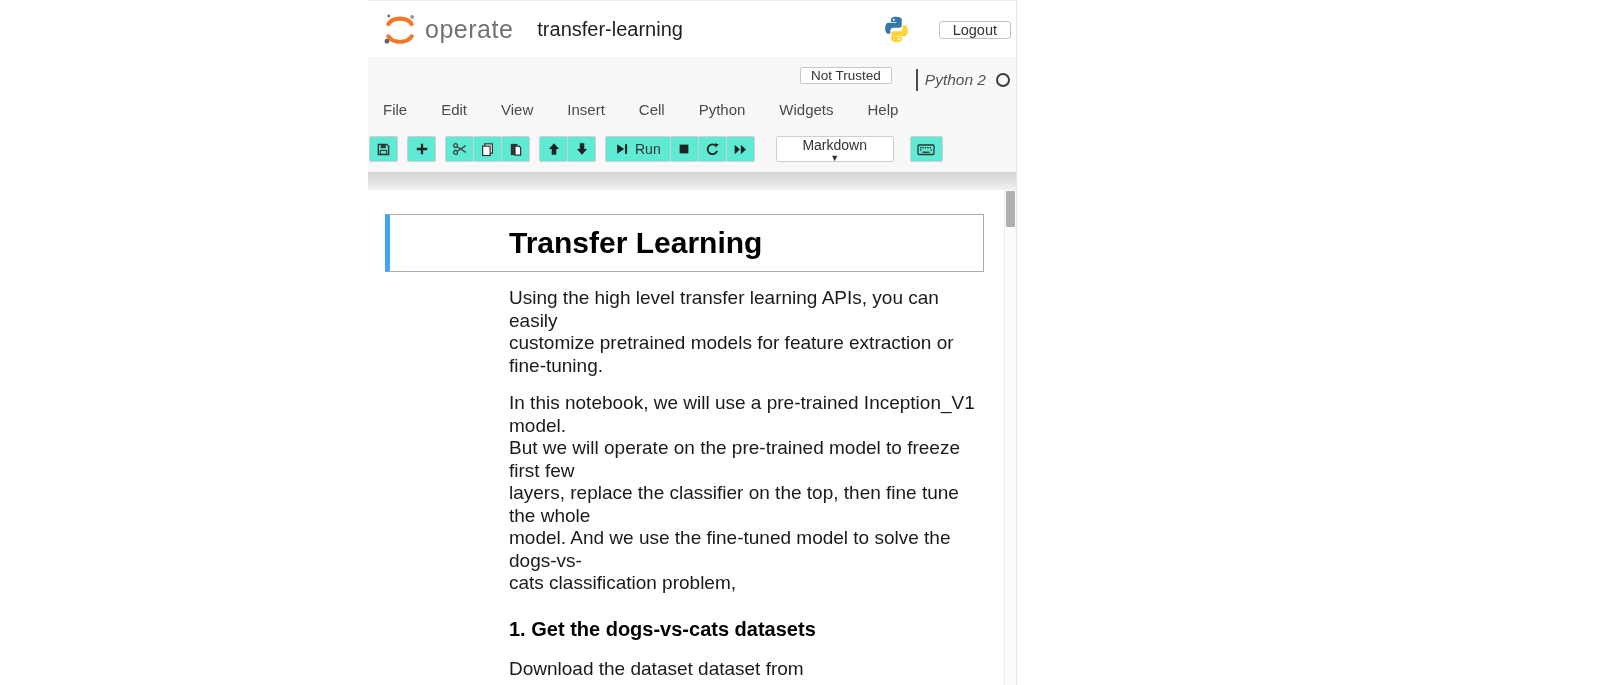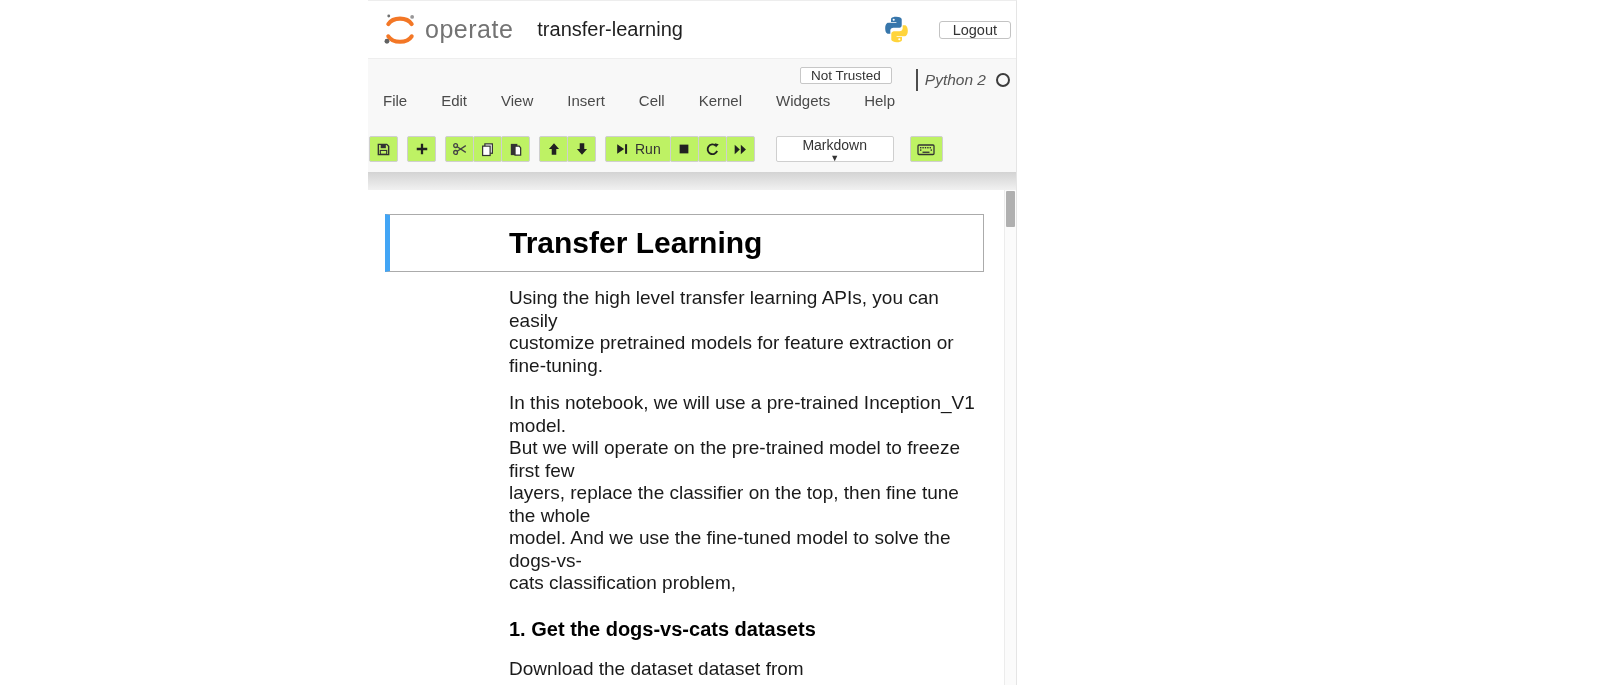--- a/index.html
+++ b/index.html
@@ -19,28 +19,28 @@
                 padding:0 13px; font-size:14.5px; color:#333; cursor:pointer; }
 
   
   .menubar { position:relative; height:69px; background:#f8f8f8; border-top:1px solid #eee; }
   .trust-badge { position:absolute; left:432px; top:8px; background:#fff; border:1px solid #c7c7c7;
                  border-radius:2px; padding:0 10px; font-size:13.5px; color:#333; }
   .kernel-group { position:absolute; right:6px; top:8px; display:flex; align-items:center; height:26px;font-style:italic; }
   .kernel-sep { width:2px; height:22px; background:#4d4d4d; margin-right:7px; }
   .kernel-name { font-size:15.5px; color:#555; margin-right:10px; }
   .kernel-circle { width:14px; height:14px; border:2px solid #3c3c3c; border-radius:50%; background:#f8f8f8; }
-  .menu-row { position:absolute; left:0; bottom:18px; padding-left:15px; display:flex;margin-top:41px; }
+  .menu-row { position:absolute; left:0; bottom:9px; padding-left:15px; display:flex;margin-top:41px; }
   .menu-item { font-size:15px; color:#4a4a4a; margin-right:34px; cursor:pointer; }
 
   
   .toolbar { height:45px; background:#f8f8f8; display:flex; align-items:flex-start;
              padding:9px 0 0 1px; }
   .tb-group { display:flex; margin-right:9px; }
-  .tb-btn { height:26px; min-width:29px; background:#bef264; border:1px solid #cfcfcf; border-radius:2px;
+  .tb-btn { height:26px; min-width:29px; background:#5eead4; border:1px solid #cfcfcf; border-radius:2px;
             display:inline-flex; align-items:center; justify-content:center; cursor:pointer; color:#333; }
   .tb-group .tb-btn + .tb-btn { margin-left:-1px; }
   .run-btn { padding:0 9px; font-size:14px; gap:6px; }
   .celltype-select { height:26px; width:118px; margin-left:12px; background:#fff; border:1px solid #cfcfcf;
             border-radius:2px; display:flex; align-items:center; justify-content:space-between;
             padding:0 8px; font-size:14px; color:#333; cursor:pointer;flex-direction:column; }
   .caret { font-size:9px; color:#333; }
   .kb-btn { margin-left:16px; width:33px; }
   svg.ic { display:block; }
 
@@ -102,21 +102,21 @@
       <span class="kernel-sep"></span>
       <span class="kernel-name">Python 2</span>
       <span class="kernel-circle"></span>
     </span>
     <div class="menu-row">
       <span class="menu-item">File</span>
       <span class="menu-item">Edit</span>
       <span class="menu-item">View</span>
       <span class="menu-item">Insert</span>
       <span class="menu-item">Cell</span>
-      <span class="menu-item">Kernel</span>
+      <span class="menu-item">Python</span>
       <span class="menu-item">Widgets</span>
       <span class="menu-item">Help</span>
     </div>
   </div>
 
   <div class="toolbar">
     <span class="tb-group">
       <button class="tb-btn">
         <svg class="ic" width="15" height="15" viewBox="0 0 16 16">
           <path d="M2.5 2.5 h9 l2 2 v9 h-11 z" fill="none" stroke="#333" stroke-width="1.5"></path>

